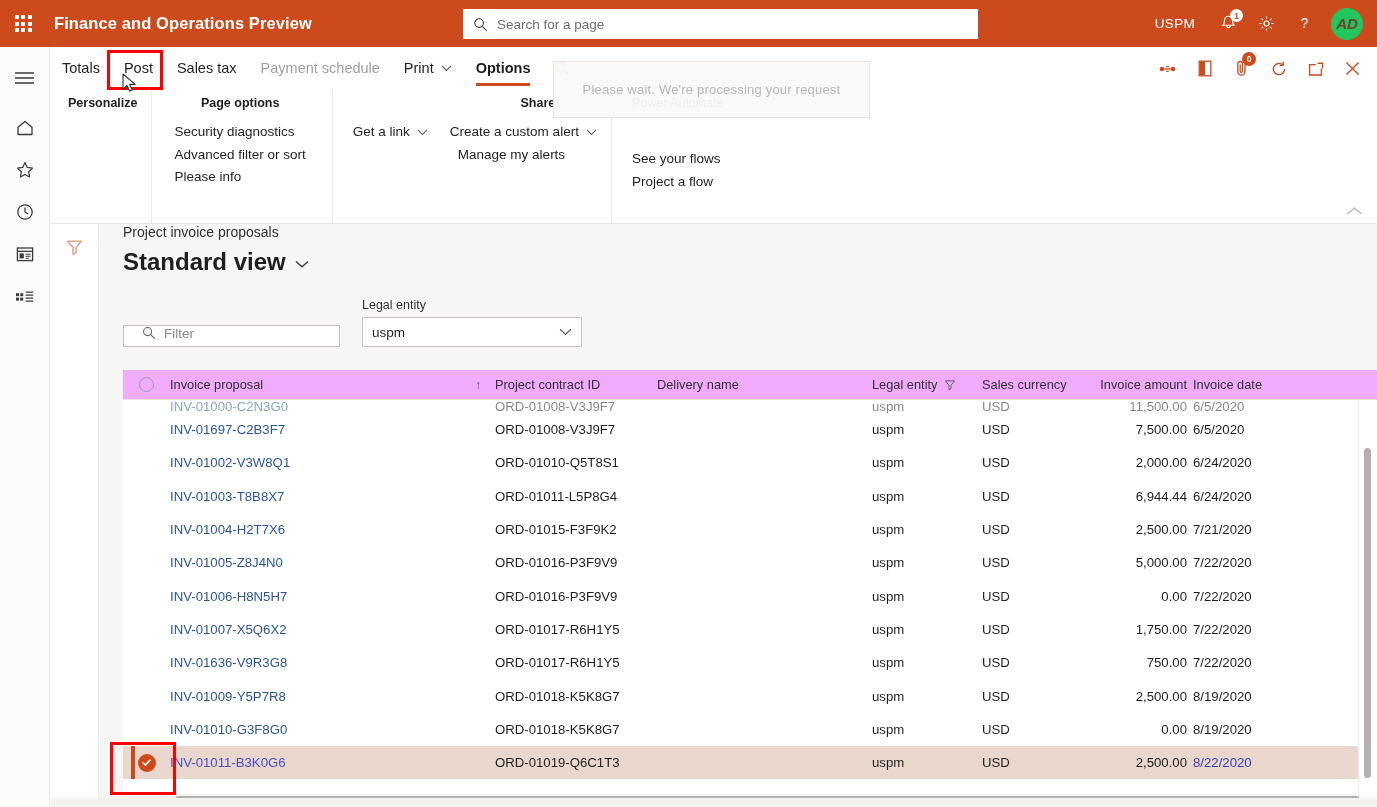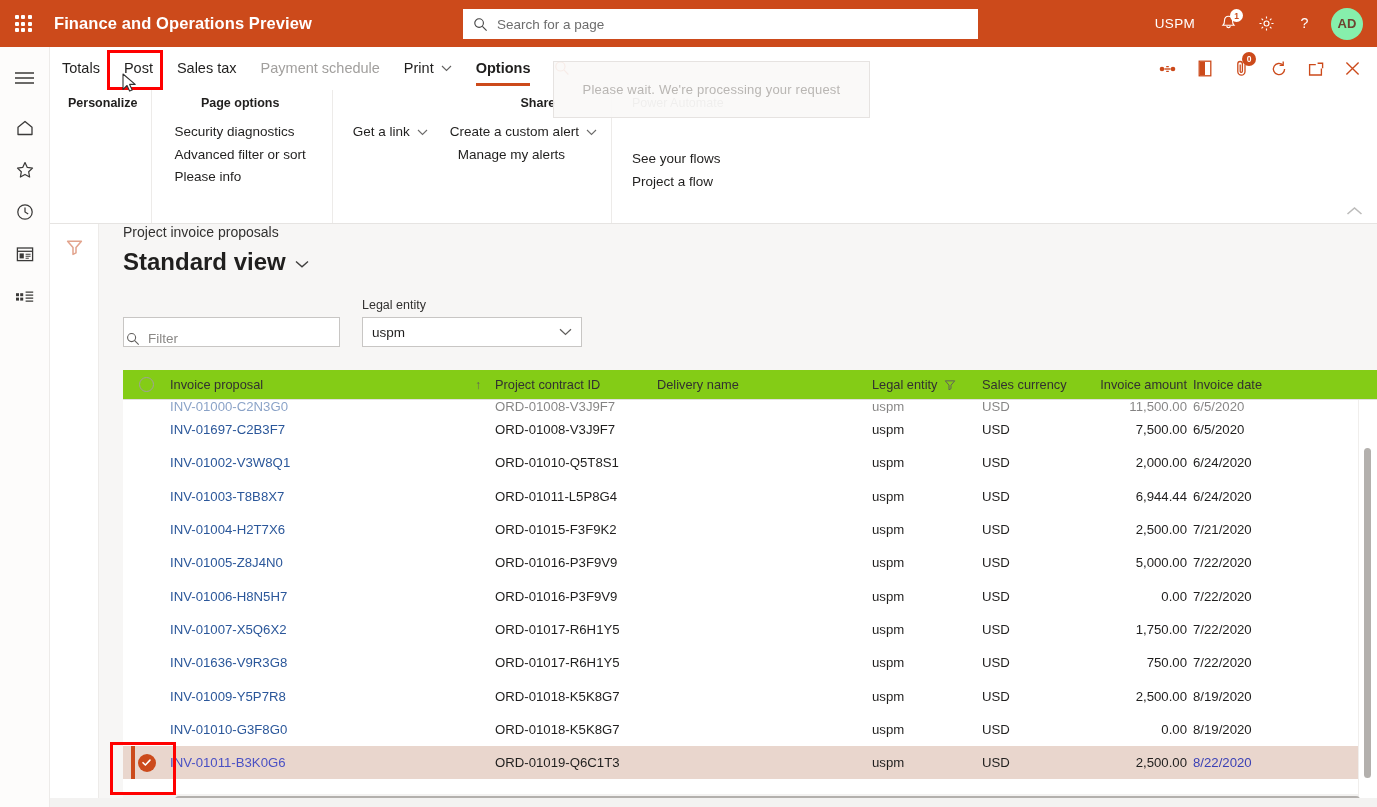--- a/index.html
+++ b/index.html
@@ -35,23 +35,23 @@
   .ic-btn { width:38px; height:47px; position:relative; cursor:pointer; }
   .ic-btn svg { display:block; }
   .badge-white {
     position:absolute; top:9px; right:4px;
     background:#fff; color:#cc4a1b; font-size:8.5px; font-weight:bold;
     width:13px; height:13px; border-radius:50%;
     display:flex; align-items:center; justify-content:center;
   }
   .avatar {
     width:32px; height:32px; border-radius:50%;
-    background:#86efac; color:#6d4230; font-size:13px; font-weight:bold;
+    background:#22c55e; color:#6d4230; font-size:15px; font-weight:bold;
     display:flex; align-items:center; justify-content:center;
-    margin:0 14px 0 8px; cursor:pointer;
+    margin:0 14px 0 8px; cursor:pointer;font-style:italic;
   }
 
   
   .rail {
     position:absolute; left:0; top:47px; width:50px; height:760px;
     background:#fdfcfb; border-right:1px solid #edebe9;
     display:flex; flex-direction:column; align-items:center;
   }
   .rail-item { width:50px; height:42px; display:flex; align-items:center; justify-content:center; cursor:pointer; }
   .rail-item:first-child { margin-top:10px; margin-bottom:8px; }
@@ -129,39 +129,39 @@
   }
   .crumb { font-size:14px; color:#323130; }
   .viewtitle {
     font-size:24px; color:#201f1e; font-weight:bold; margin-top:8px;
     display:flex; align-items:flex-end; cursor:pointer;
   }
   .viewtitle .chev { margin-left:9px; margin-bottom:7px; opacity:.85; }
 
   .controls { display:flex; align-items:flex-end; margin-top:22px; }
   .filterfield {
-    width:217px; height:30px; background:#fff; border:1px solid #c8c6c4;
-    display:flex; align-items:flex-end; padding:0 2px;
+    width:217px; height:22px; background:#fff; border:1px solid #c8c6c4;
+    display:flex; align-items:flex-start; padding:0 18px;
   }
   .filterfield .ph { font-size:13.5px; color:#8a8886; margin-left:8px; }
   .legal-wrap { margin-left:22px; }
   .legal-label { font-size:12.5px; color:#323130; margin-bottom:5px; }
   .legal-select {
     width:220px; height:30px; background:#fff; border:1px solid #c8c6c4;
     display:flex; align-items:center; justify-content:space-between; padding:0 9px;
     font-size:13.5px; color:#201f1e; cursor:pointer;
   }
 
   
   .grid {
     position:absolute; left:24px; top:146px; right:0px; bottom:0;
     background:#fff; overflow:hidden;
   }
   .grid-head {
-    display:flex; align-items:center; height:30px; background:#84cc16;
+    display:flex; align-items:center; height:30px; background:#f0abfc;
     border-bottom:1px solid #e1dfdd; padding-left:0px;
   }
   .grid-head .hcell {
     font-size:12.8px; color:#323130; display:flex; align-items:center; white-space:nowrap;
   }
   .c-check { width:47px; display:flex; align-items:center; justify-content:center; flex:none; }
   .c-inv   { width:325px; flex:none; display:flex; align-items:center; }
   .c-ord   { width:162px; flex:none; }
   .c-del   { width:215px; flex:none; }
   .c-leg   { width:110px; flex:none; display:flex; align-items:center; }

